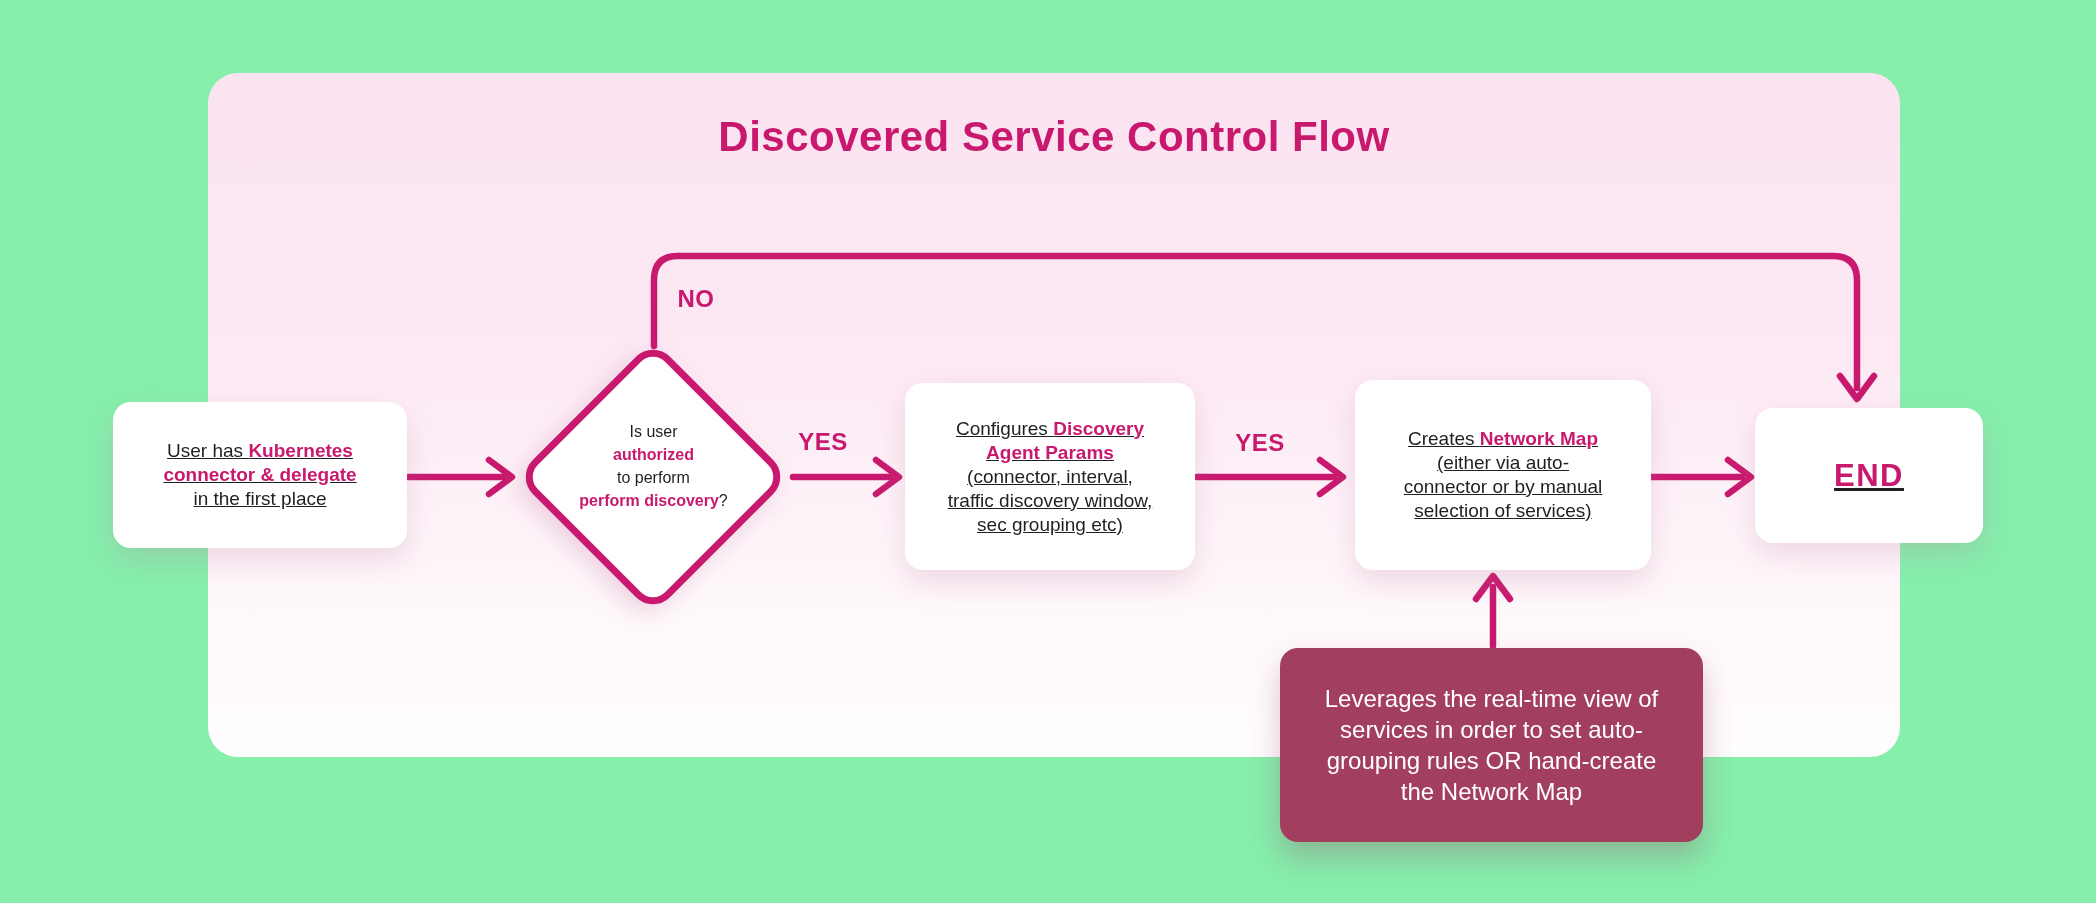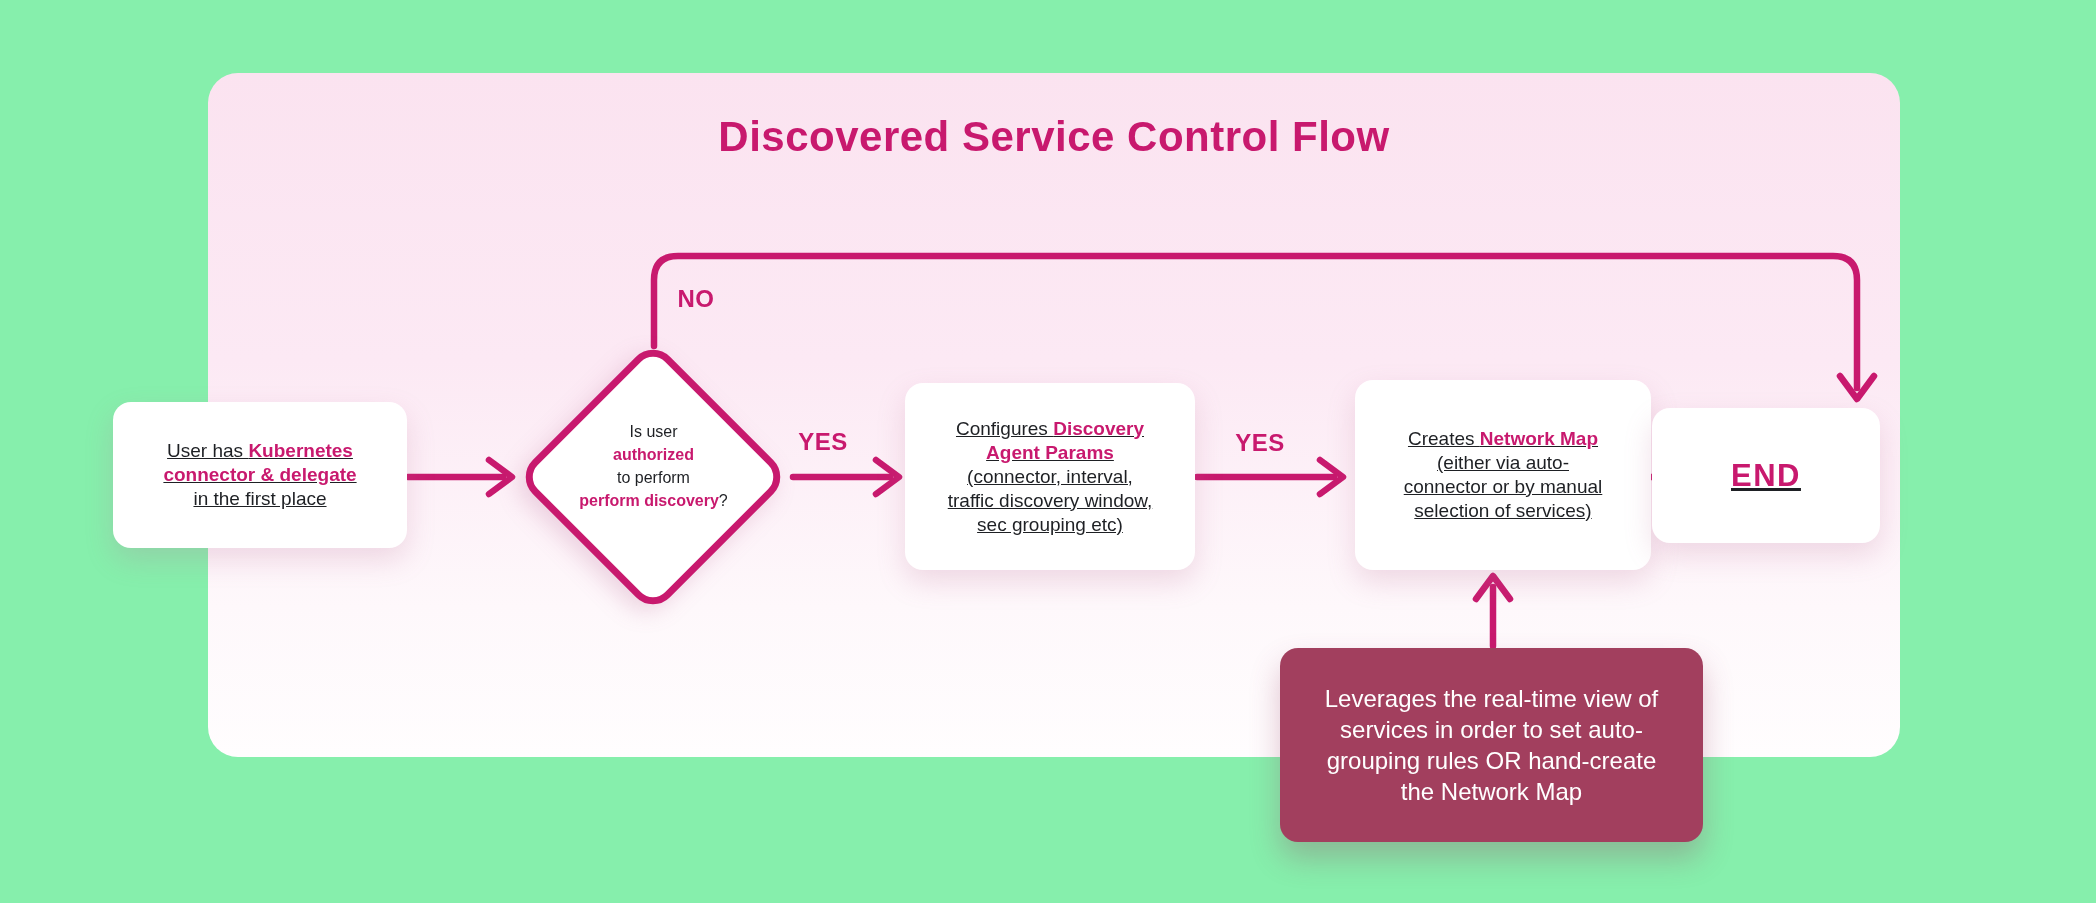--- a/index.html
+++ b/index.html
@@ -29,21 +29,21 @@
 
   .node {
     position:absolute; background:var(--node-bg); border-radius:18px;
     box-shadow:0 12px 28px rgba(186,108,150,.22);
     display:flex; align-items:center; justify-content:center; text-align:center;
     color:var(--text-dark); font-size:19px; line-height:24px; padding:10px 14px;text-decoration:underline;
   }
   .node-start    { left:113px; top:402px; width:294px; height:146px; }
   .node-configure{ left:905px; top:383px; width:290px; height:187px; }
   .node-create   { left:1347px; top:380px; width:296px; height:190px;margin-left:8px; }
-  .node-end      { left:1652px; top:408px; width:228px; height:135px; }
+  .node-end      { left:1755px; top:408px; width:228px; height:135px; }
   .end-label { font-weight:700; font-size:31px; letter-spacing:1.5px; color:var(--accent); }
 
   .diamond-shape {
     position:absolute; left:556px; top:380px; width:194px; height:194px;
     transform:rotate(45deg); background:var(--node-bg);
     border:7px solid var(--accent); border-radius:24px;
     box-shadow:0 10px 22px rgba(186,108,150,.25);
   }
   .diamond-text {
     position:absolute; left:543px; top:420px; width:221px;

